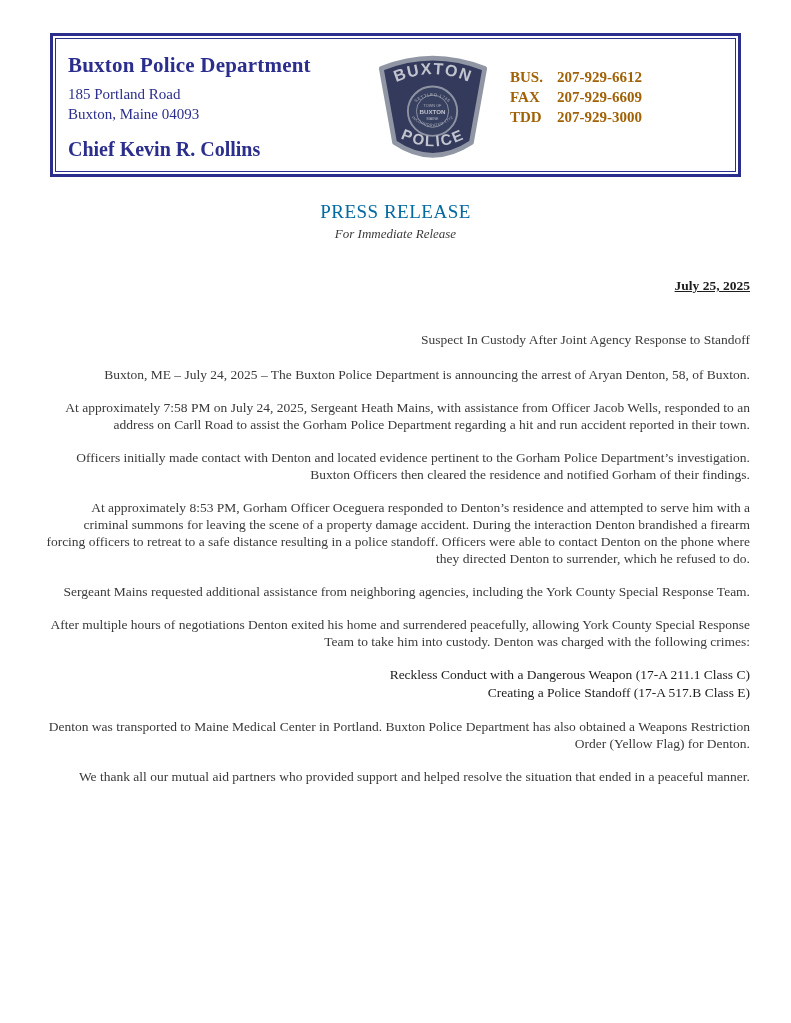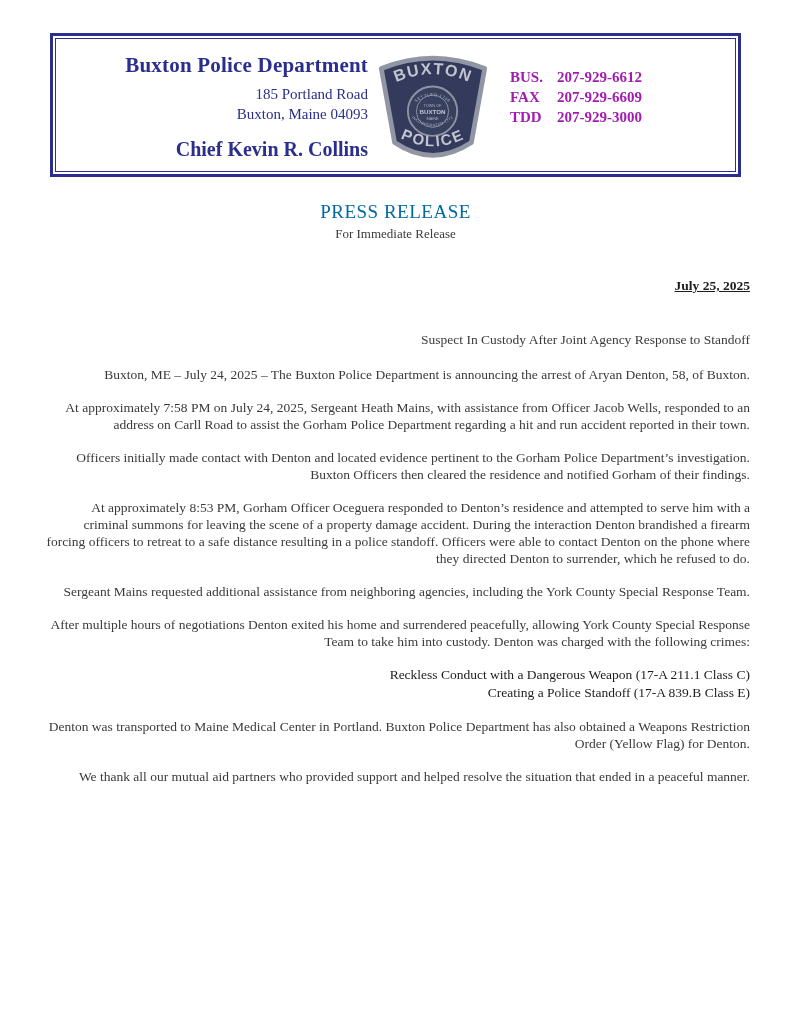--- a/index.html
+++ b/index.html
@@ -30,21 +30,20 @@
     display: flex;
     align-items: stretch;
     padding: 8px 12px 6px 12px;
   }
   .lh-left {
     flex: 1 1 auto;
     display: flex;
     flex-direction: column;
     color: #2b2e8c;
     padding-top: 6px;
-    text-align: right;
   }
   .dept-title {
     font-size: 21px;
     font-weight: bold;
     letter-spacing: 0.2px;
   }
   .dept-address {
     font-size: 15px;
     font-weight: normal;
     margin-top: 6px;
@@ -57,21 +56,21 @@
     padding-bottom: 4px;
   }
   .lh-badge {
     flex: 0 0 130px;
     display: flex;
     justify-content: center;
     align-items: center;
   }
   .lh-right {
     flex: 0 0 225px;
-    color: #a21caf;
+    color: #a16207;
     padding-top: 20px;
     padding-left: 12px;
   }
   .phone-row {
     font-size: 15px;
     font-weight: bold;
     line-height: 20px;
     display: flex;
   }
   .phone-label { width: 47px; }
@@ -88,20 +87,21 @@
   .press-release-title {
     font-size: 19px;
     font-weight: normal;
     color: #0369a1;
     letter-spacing: 0.5px;
   }
   .release-subtitle {
     font-size: 13px;
     color: #3a3a3a;
     margin-top: 3px;
+    font-style: italic;
   }
 
   
   .doc-body {
     position: absolute;
     top: 277px;
     left: 46px;
     width: 704px;
     font-size: 13.5px;
     line-height: 17px;
@@ -200,18 +200,18 @@
 
   <p class="para">Buxton, ME – July 24, 2025 – The Buxton Police Department is announcing the arrest of Aryan Denton, 58, of Buxton.</p>
   <p class="para">At approximately 7:58 PM on July 24, 2025, Sergeant Heath Mains, with assistance from Officer Jacob Wells, responded to an address on Carll Road to assist the Gorham Police Department regarding a hit and run accident reported in their town.</p>
   <p class="para">Officers initially made contact with Denton and located evidence pertinent to the Gorham Police Department’s investigation. Buxton Officers then cleared the residence and notified Gorham of their findings.</p>
   <p class="para">At approximately 8:53 PM, Gorham Officer Oceguera responded to Denton’s residence and attempted to serve him with a criminal summons for leaving the scene of a property damage accident. During the interaction Denton brandished a firearm forcing officers to retreat to a safe distance resulting in a police standoff. Officers were able to contact Denton on the phone where they directed Denton to surrender, which he refused to do.</p>
   <p class="para">Sergeant Mains requested additional assistance from neighboring agencies, including the York County Special Response Team.</p>
   <p class="para">After multiple hours of negotiations Denton exited his home and surrendered peacefully, allowing York County Special Response Team to take him into custody. Denton was charged with the following crimes:</p>
 
   <div class="charges">
     <div>Reckless Conduct with a Dangerous Weapon (17-A 211.1 Class C)</div>
-    <div>Creating a Police Standoff (17-A 839.B Class E)</div>
+    <div>Creating a Police Standoff (17-A 517.B Class E)</div>
   </div>
 
   <p class="para">Denton was transported to Maine Medical Center in Portland. Buxton Police Department has also obtained a Weapons Restriction Order (Yellow Flag) for Denton.</p>
   <p class="para">We thank all our mutual aid partners who provided support and helped resolve the situation that ended in a peaceful manner.</p>
 </div>
 
 </body></html>

